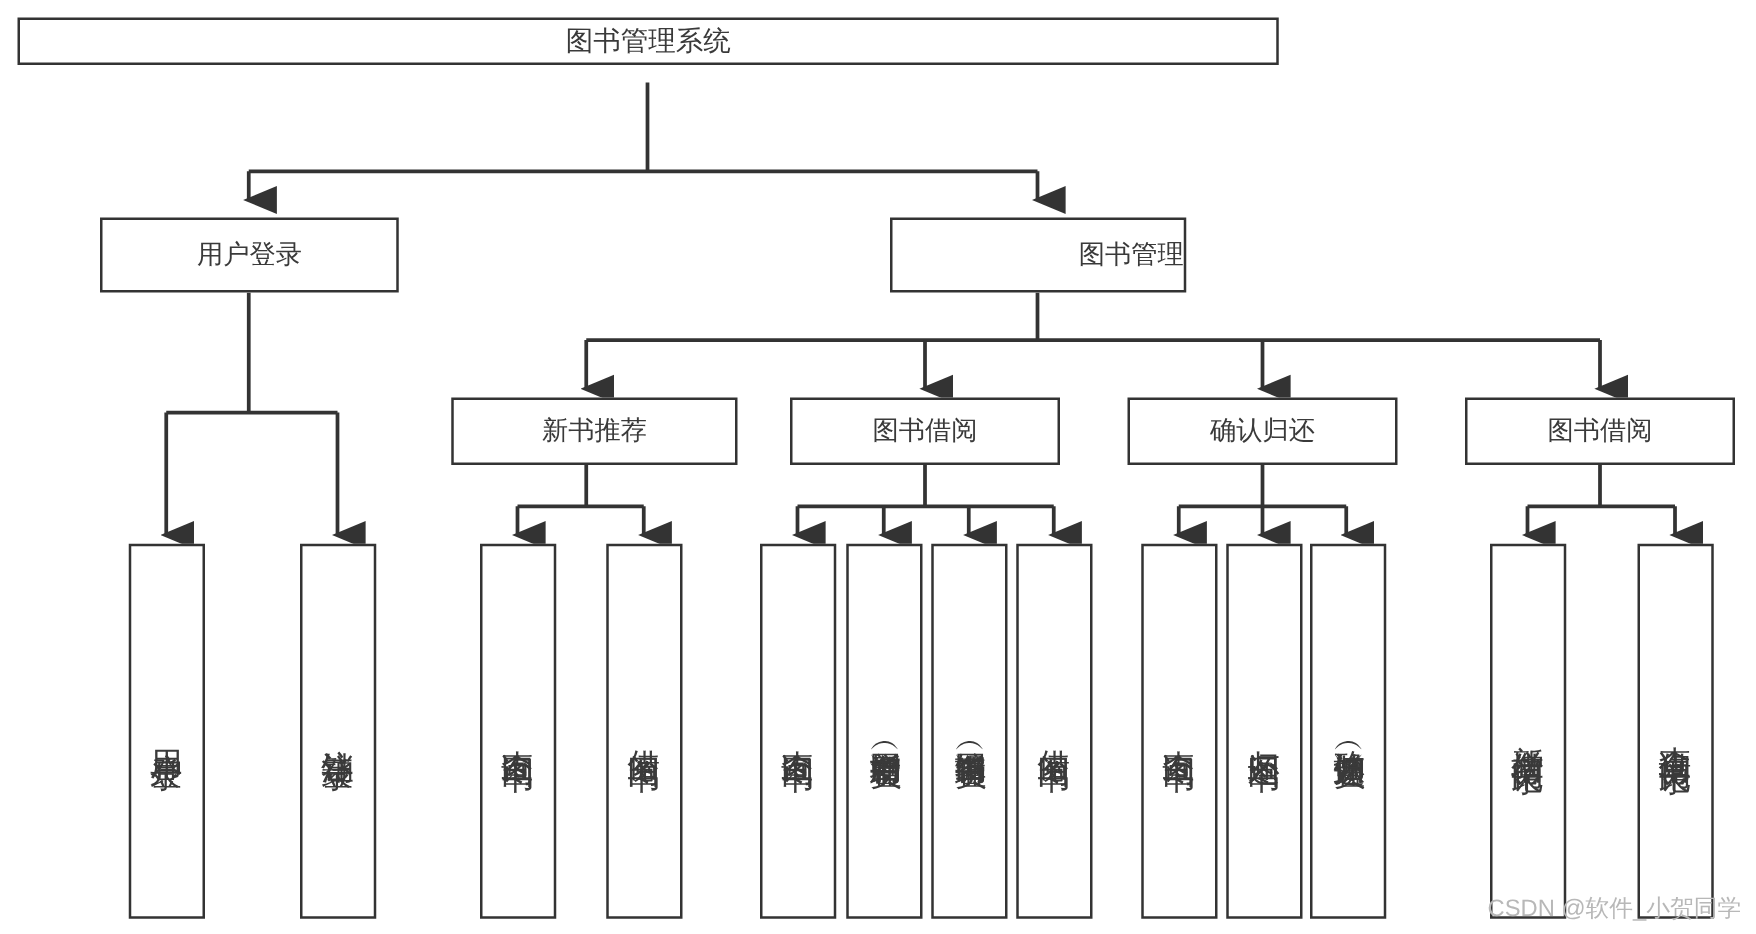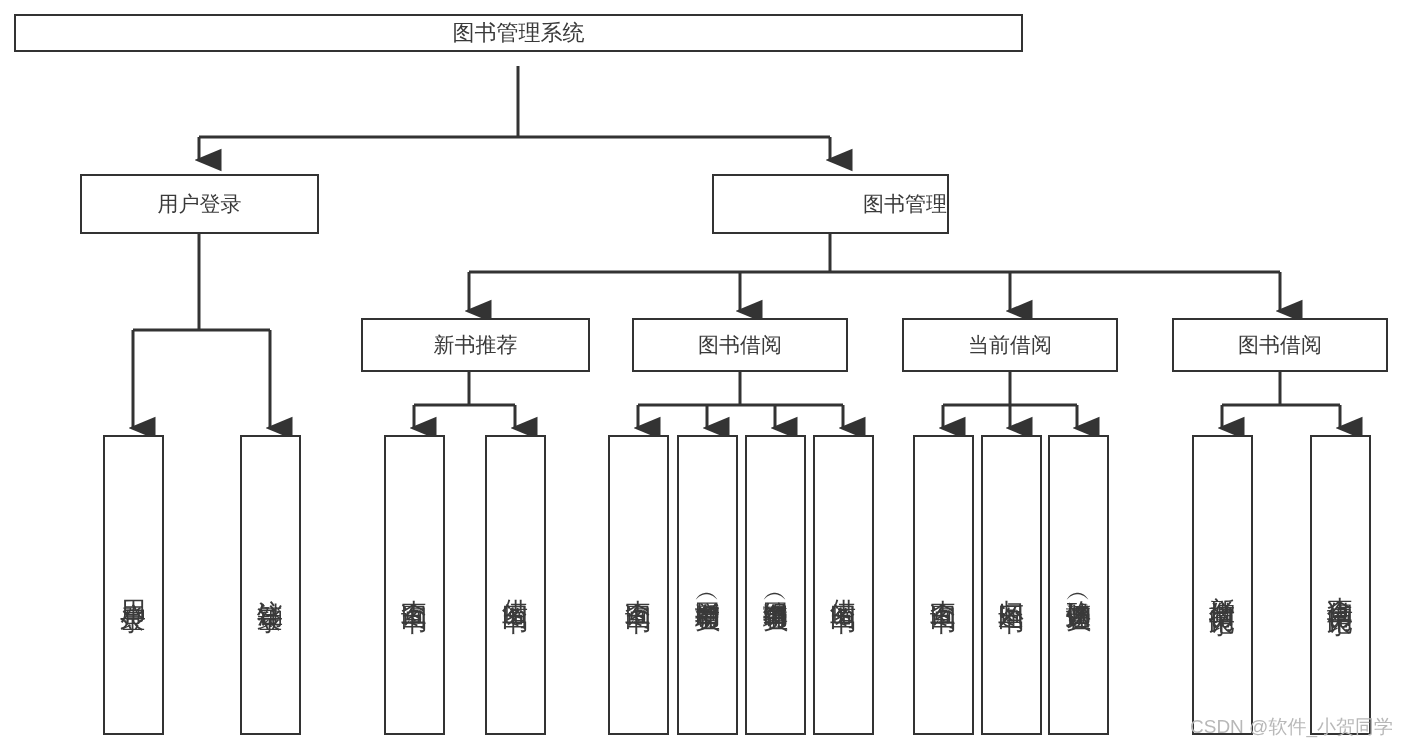--- a/index.html
+++ b/index.html
@@ -138,21 +138,21 @@
     <span class="label">图书管理</span>
   </div>
 
   <div class="node horiz" style="left:361px; top:318px; width:229px; height:54px;">
     <span class="label">新书推荐</span>
   </div>
   <div class="node horiz" style="left:632px; top:318px; width:216px; height:54px;">
     <span class="label">图书借阅</span>
   </div>
   <div class="node horiz" style="left:902px; top:318px; width:216px; height:54px;">
-    <span class="label">当前借阅</span>
+    <span class="label">确认归还</span>
   </div>
   <div class="node horiz" style="left:1172px; top:318px; width:216px; height:54px;">
     <span class="label">图书借阅</span>
   </div>
 
   <div class="node vert" style="left:103px; top:435px; width:61px; height:300px;">
     <span class="label">用户登录</span>
   </div>
   <div class="node vert" style="left:240px; top:435px; width:61px; height:300px;">
     <span class="label">注销登录</span>

